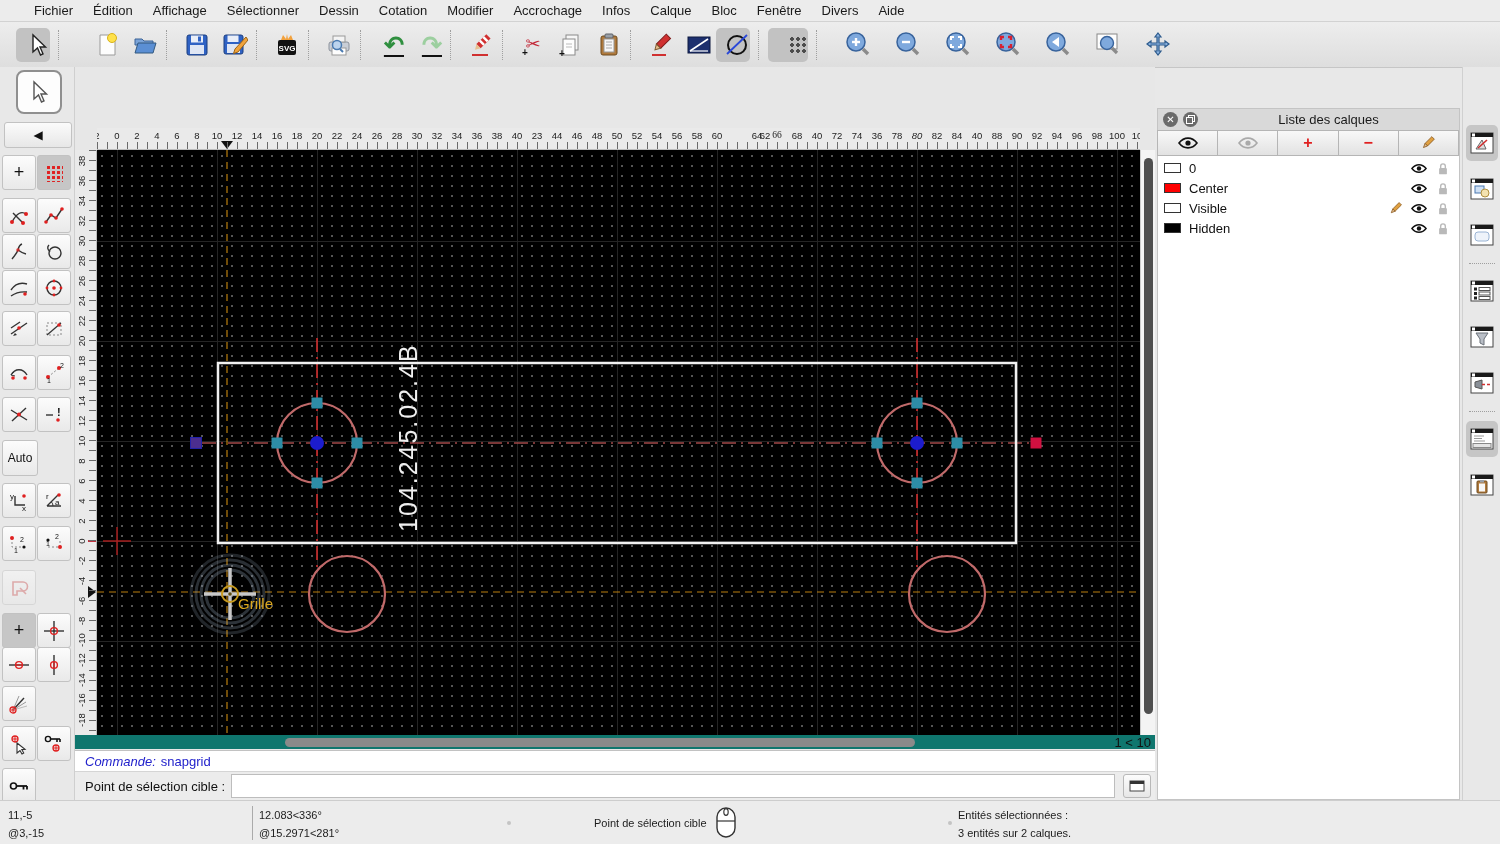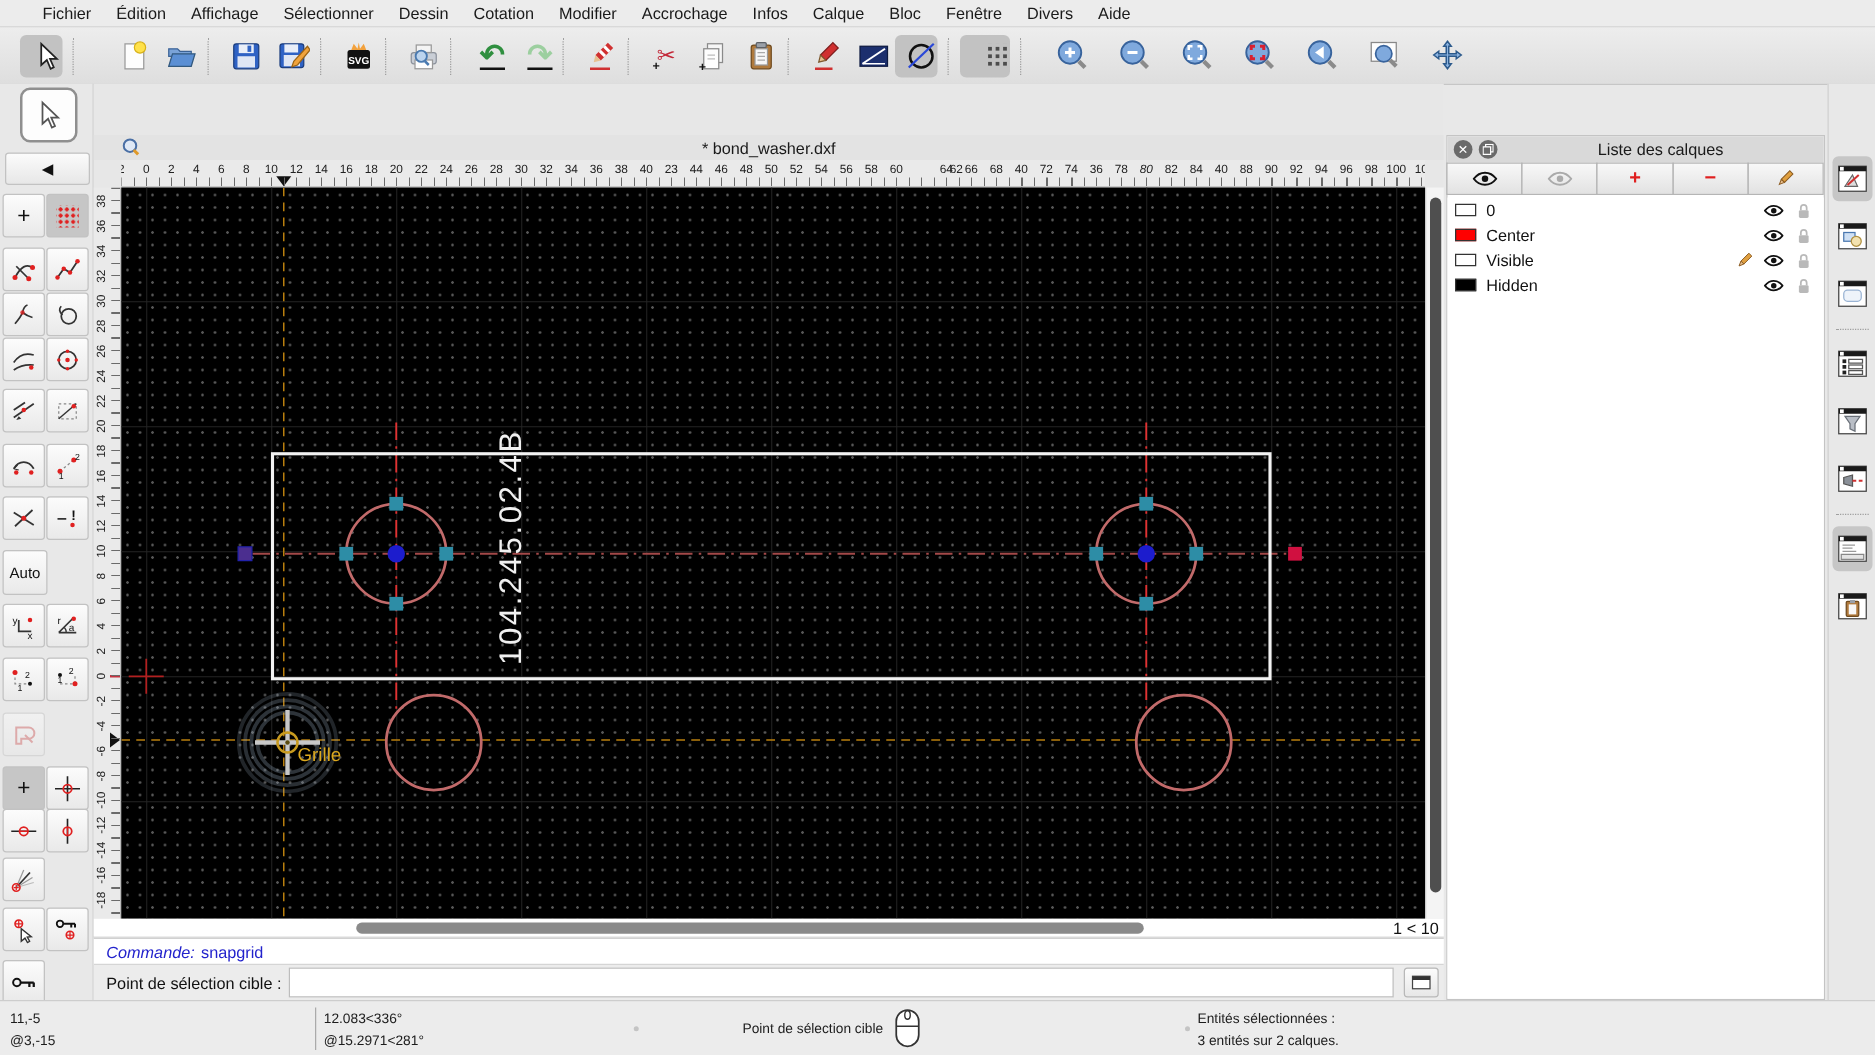--- a/index.html
+++ b/index.html
@@ -56,21 +56,21 @@
   .v-redtick{position:absolute;right:0;top:390px;width:8px;height:2px;background:#c33340;}
   .canvas{position:absolute;left:22px;top:83px;width:1043px;height:585px;background:#000;overflow:hidden;
     background-image:
       linear-gradient(to right,#242424 1px,transparent 1px),
       linear-gradient(to bottom,#242424 1px,transparent 1px),
       radial-gradient(circle,#565656 0.9px,transparent 1.2px);
     background-size:100px 100px,100px 100px,10px 10px;
     background-position:20px 91px,20px 91px,0px 1px;}
   .v-scroll{position:absolute;left:1065px;top:83px;width:15px;height:585px;background:#f4f4f4;border-left:1px solid #ccc;box-sizing:border-box;}
   .v-thumb{position:absolute;left:3px;top:8px;width:9px;height:556px;background:#4f4f4f;border-radius:5px;}
-  .h-scroll-row{position:absolute;left:0;top:668px;width:1080px;height:14px;background:#ffffff;}
+  .h-scroll-row{position:absolute;left:0;top:668px;width:1080px;height:14px;background:#0f766e;}
   .h-thumb{position:absolute;left:210px;top:3px;width:630px;height:9px;background:#8a8a8a;border-radius:5px;}
   .zoom-label{position:absolute;right:4px;top:0;font-size:13px;color:#111;}
   .cmd-history{position:absolute;left:0;top:683px;width:1080px;height:22px;background:#fff;
     border-top:1px solid #c2c2c2;border-bottom:1px solid #d5d5d5;display:flex;align-items:center;padding-left:10px;box-sizing:border-box;font-size:13px;}
   .cmd-history .kw{color:#2222cc;font-style:italic;margin-right:5px;}
   .cmd-history .val{color:#2222cc;}
   .cmd-prompt{position:absolute;left:0;top:705px;width:1080px;height:28px;background:#ececec;
     display:flex;align-items:center;padding-left:10px;box-sizing:border-box;font-size:13px;}
   .cmd-input{flex:1;height:20px;margin:0 8px 0 6px;background:#fff;border:1px solid #bdbdbd;font-size:13px;font-family:"Liberation Sans",sans-serif;}
   .kbd-btn{width:26px;height:22px;margin-right:4px;background:linear-gradient(#fcfcfc,#e7e7e7);
@@ -526,27 +526,20 @@
     <svg width="22" height="22" viewBox="0 0 22 22">
         <circle cx="5.5" cy="11" r="3" fill="none" stroke="#111" stroke-width="1.6"></circle>
         <line x1="8.5" y1="11" x2="19" y2="11" stroke="#111" stroke-width="1.8"></line>
         <line x1="15.5" y1="11" x2="15.5" y2="14.5" stroke="#111" stroke-width="1.8"></line>
         <line x1="19" y1="11" x2="19" y2="14.5" stroke="#111" stroke-width="1.8"></line>
       </svg>
     </div>
 </div>
 
 <div class="workspace">
-  <div class="doc-titlebar">
-    <svg class="doc-icon" width="15" height="15" viewBox="0 0 15 15">
-        <circle cx="7" cy="6.5" r="5" fill="#dfe8f5" stroke="#4a6fa5" stroke-width="1.6"></circle>
-        <line x1="10" y1="10" x2="13.5" y2="13.5" stroke="#e09a2a" stroke-width="2.4"></line>
-      </svg>
-    <span>* bond_washer.dxf</span>
-  </div>
 
   <div class="h-ruler" id="hruler">
     <div class="h-marker"></div>
   <span class="h-lab" style="left: 0px;">2</span>
       <span class="h-lab" style="left: 20px;">0</span>
       <span class="h-lab" style="left: 40px;">2</span>
       <span class="h-lab" style="left: 60px;">4</span>
       <span class="h-lab" style="left: 80px;">6</span>
       <span class="h-lab" style="left: 100px;">8</span>
       <span class="h-lab" style="left: 120px;">10</span>
@@ -570,21 +563,21 @@
       <span class="h-lab" style="left: 480px;">46</span>
       <span class="h-lab" style="left: 500px;">48</span>
       <span class="h-lab" style="left: 520px;">50</span>
       <span class="h-lab" style="left: 540px;">52</span>
       <span class="h-lab" style="left: 560px;">54</span>
       <span class="h-lab" style="left: 580px;">56</span>
       <span class="h-lab" style="left: 600px;">58</span>
       <span class="h-lab" style="left: 620px;">60</span>
       <span class="h-lab" style="left: 608px; margin-left: 48px;">62</span>
       <span class="h-lab" style="left: 660px;">64</span>
-      <span class="h-lab" style="left: 680px;">66</span>
+      <span class="h-lab" style="left: 680px; font-family: Liberation Serif, serif;">66</span>
       <span class="h-lab" style="left: 700px;">68</span>
       <span class="h-lab" style="left: 720px;">40</span>
       <span class="h-lab" style="left: 740px;">72</span>
       <span class="h-lab" style="left: 760px;">74</span>
       <span class="h-lab" style="left: 780px;">36</span>
       <span class="h-lab" style="left: 800px;">78</span>
       <span class="h-lab" style="left: 820px; font-style: italic;">80</span>
       <span class="h-lab" style="left: 840px;">82</span>
       <span class="h-lab" style="left: 860px;">84</span>
       <span class="h-lab" style="left: 880px;">40</span>

